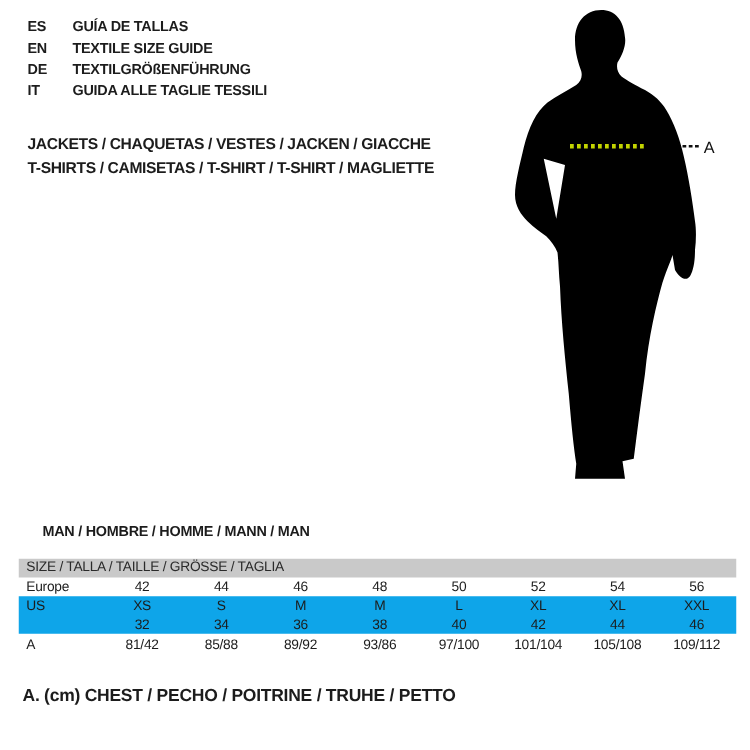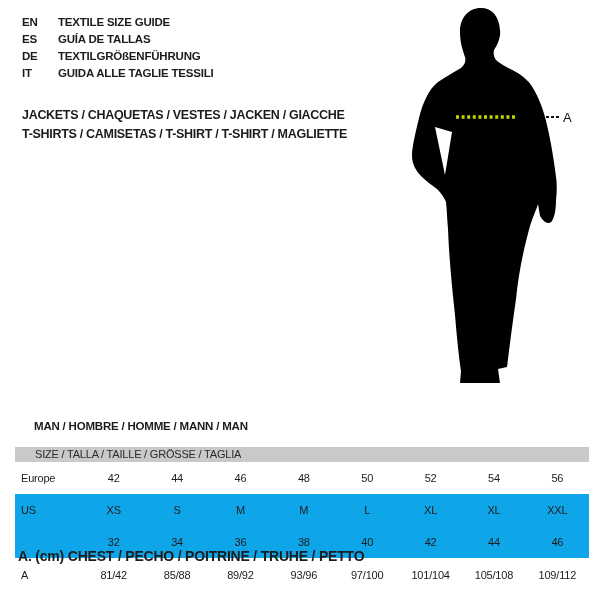--- a/index.html
+++ b/index.html
@@ -23,41 +23,41 @@
   
   .figure-wrap{top:5px;left:405px;width:170px;height:382px;}
 
   
   .section-title{top:420px;left:34px;font-size:11.5px;font-weight:700;letter-spacing:-0.2px;}
 
   
   .size-table{top:447px;left:15px;width:574px;font-size:11px;letter-spacing:-0.2px;}
   .table-header{
     height:15px;line-height:15px;background:#c9c9c9;color:#2a2a2a;
-    padding-left:20px;font-size:11px;
+    padding-left:6px;font-size:11px;
   }
-  .t-row{display:flex;height:32px;line-height:17px;align-items:center;}
+  .t-row{display:flex;height:15px;line-height:17px;}
   .t-row.shaded{background:#0ea5e9;}
   .t-label{flex:0 0 61px;padding-left:6px;}
   .t-cell{flex:1 1 0;text-align:center;}
 
   
   .footnote{top:548px;left:18px;font-size:14px;font-weight:700;letter-spacing:-0.2px;}
 </style>
 </head>
 <body>
 
 <div class="abs langs">
   <div class="lang-row">
+    <span class="lang-code">ES</span>
+    <span class="lang-label">GUÍA DE TALLAS</span>
+  </div>
+  <div class="lang-row">
     <span class="lang-code">EN</span>
     <span class="lang-label">TEXTILE SIZE GUIDE</span>
-  </div>
-  <div class="lang-row">
-    <span class="lang-code">ES</span>
-    <span class="lang-label">GUÍA DE TALLAS</span>
   </div>
   <div class="lang-row">
     <span class="lang-code">DE</span>
     <span class="lang-label">TEXTILGRÖßENFÜHRUNG</span>
   </div>
   <div class="lang-row">
     <span class="lang-code">IT</span>
     <span class="lang-label">GUIDA ALLE TAGLIE TESSILI</span>
   </div>
 </div>
@@ -147,21 +147,21 @@
     <span class="t-cell">42</span>
     <span class="t-cell">44</span>
     <span class="t-cell">46</span>
   </div>
 
   <div class="t-row" style="margin-top:1px;">
     <span class="t-label">A</span>
     <span class="t-cell">81/42</span>
     <span class="t-cell">85/88</span>
     <span class="t-cell">89/92</span>
-    <span class="t-cell">93/96</span>
+    <span class="t-cell">93/86</span>
     <span class="t-cell">97/100</span>
     <span class="t-cell">101/104</span>
     <span class="t-cell">105/108</span>
     <span class="t-cell">109/112</span>
   </div>
 </div>
 
 <div class="abs footnote">A. (cm) CHEST / PECHO / POITRINE / TRUHE / PETTO</div>
 
 </body></html>

